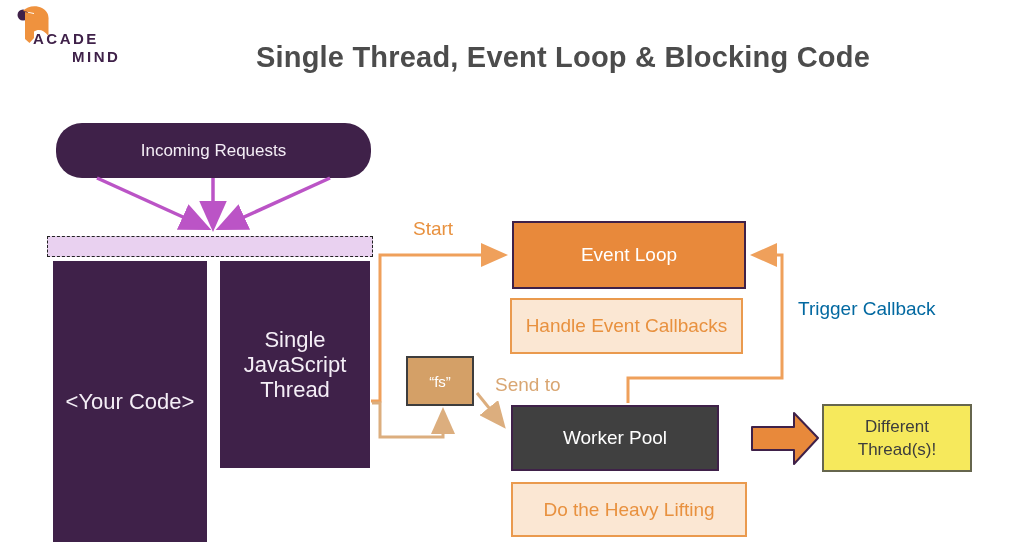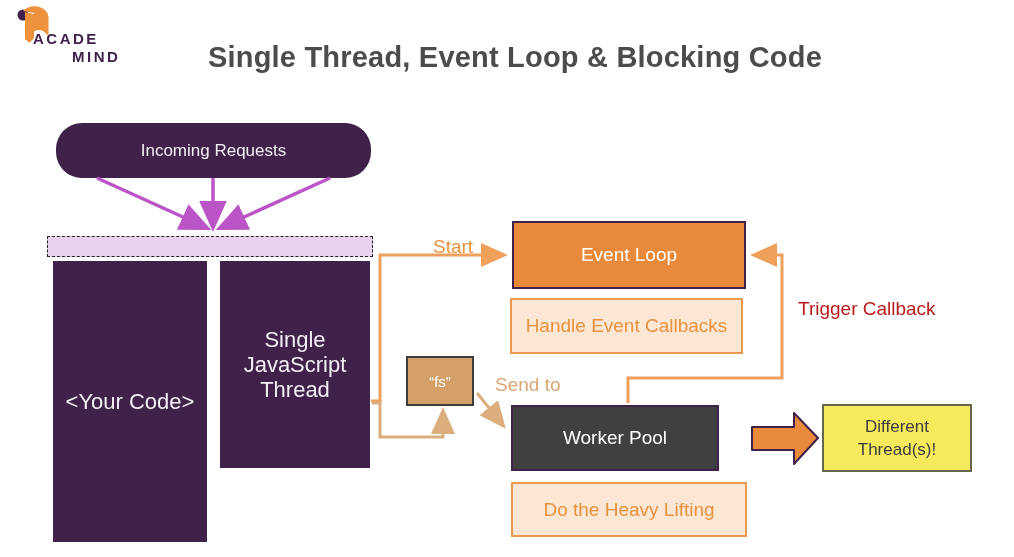--- a/index.html
+++ b/index.html
@@ -7,21 +7,21 @@
   #canvas{position:relative;width:1014px;height:557px;background:#ffffff;overflow:hidden;}
 
   
   .logo{position:absolute;left:14px;top:4px;width:140px;height:70px;}
   .logo svg{position:absolute;left:0;top:2px;}
   .brand{position:absolute;left:19px;top:26px;color:#3f2149;font-weight:bold;
          font-size:15px;letter-spacing:2.5px;line-height:18px;}
   .brand .l2{display:block;margin-left:39px;}
 
   
-  .title{position:absolute;left:160px;top:41px;width:710px;text-align:center;
+  .title{position:absolute;left:160px;top:41px;width:710px;text-align:right;
          font-size:29px;font-weight:bold;color:#4c4c4c;letter-spacing:0.2px;}
 
   
   .bx{position:absolute;display:flex;align-items:center;justify-content:center;
       text-align:center;box-sizing:border-box;}
   .prelines{white-space:pre-line;}
 
   .incoming{left:56px;top:123px;width:315px;height:55px;background:#3f2149;
             color:#f4eef6;font-size:17px;border-radius:26px;}
   .strip{left:47px;top:236px;width:326px;height:21px;background:#e9d1f0;
@@ -38,23 +38,23 @@
          border:2px solid #3d3d3d;color:#ffffff;font-size:15px;}
   .workerpool{left:511px;top:405px;width:208px;height:66px;background:#404040;
               border:2px solid #3f2149;color:#ffffff;font-size:19px;}
   .heavylift{left:511px;top:482px;width:236px;height:55px;background:#fbe7d3;
              border:2px solid #ea9a4e;color:#e8913f;font-size:19px;}
   .diffthreads{left:822px;top:404px;width:150px;height:68px;background:#f6e95c;
                border:2px solid #66664d;color:#3d3d3d;font-size:17px;line-height:23px;}
 
   
   .lbl{position:absolute;font-size:19px;}
-  .lbl-start{left:413px;top:236px;color:#e8913f;margin-left:20px;}
+  .lbl-start{left:413px;top:218px;color:#e8913f;}
   .lbl-sendto{left:495px;top:374px;color:#d9a672;}
-  .lbl-trigger{left:798px;top:298px;color:#b91c1c;}
+  .lbl-trigger{left:798px;top:298px;color:#0369a1;}
 
   
   #wires{position:absolute;left:0;top:0;width:1014px;height:557px;pointer-events:none;}
 </style>
 </head>
 <body>
 
 <div id="canvas">
 
   <div class="logo">

